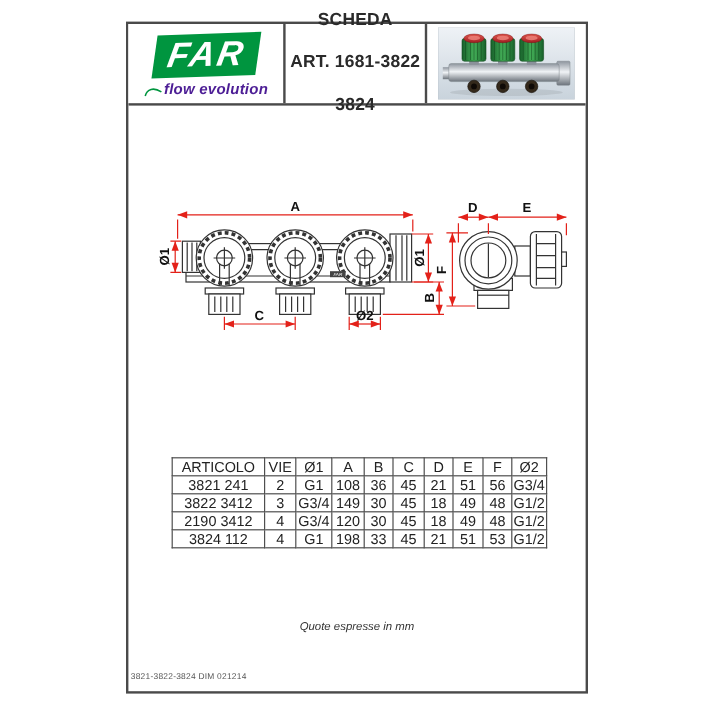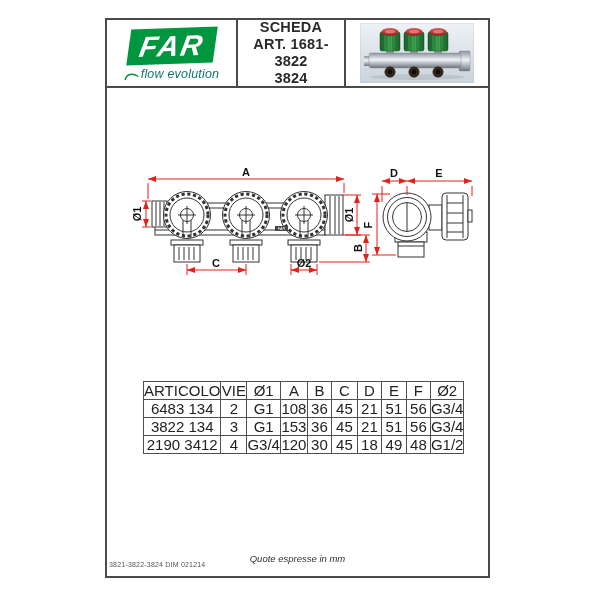--- a/index.html
+++ b/index.html
@@ -6,39 +6,39 @@
   #page{position:relative;width:600px;height:600px;background:#fff;overflow:hidden;
         font-family:"Liberation Sans",sans-serif;color:#222;}
   
   #frame{position:absolute;left:105px;top:18px;width:381px;height:556px;
          border:2px solid #4a4a4a;box-sizing:content-box;}
   
   #header{position:absolute;left:107px;top:20px;width:381px;height:68px;
           display:flex;border-bottom:2px solid #4a4a4a;box-sizing:border-box;background:#fff;}
   .hcell{display:flex;flex-direction:column;align-items:center;justify-content:center;box-sizing:border-box;}
   #logo-cell{width:131px;border-right:2px solid #4a4a4a;}
-  #title-cell{width:108px;border-right:2px solid #4a4a4a;}
+  #title-cell{width:118px;border-right:2px solid #4a4a4a;gap:18px;}
   #photo-cell{flex:1;}
   .logo-box{width:86px;height:36px;background:#00953f;transform:skewX(-10deg) rotate(-2deg);
             display:flex;align-items:center;justify-content:center;margin-top:3px;}
   .logo-box span{font-style:italic;font-weight:bold;font-size:29px;color:#fff;
                  letter-spacing:2px;transform:skewX(-2deg);line-height:1;}
-  .tagline{display:flex;align-items:center;margin-top:2px;color:#0f766e;
-           font-style:italic;font-size:12.5px;font-weight:400;letter-spacing:0.2px;}
+  .tagline{display:flex;align-items:center;margin-top:2px;color:#4c1d95;
+           font-style:italic;font-size:12.5px;font-weight:700;letter-spacing:0.2px;}
   .tagline svg{margin-right:1px;margin-top:4px;}
   .title-line{font-weight:bold;font-size:14.5px;line-height:1.18;color:#2a2a2a;text-align:center;letter-spacing:0.2px;}
   
   #drawing{position:absolute;left:100px;top:150px;width:400px;height:150px;}
   
   #dimtable{position:absolute;left:143px;top:381px;border-collapse:collapse;table-layout:fixed;
-            font-size:15px;color:#222;background:#fff;}
+            font-size:12px;color:#222;background:#fff;}
   #dimtable th,#dimtable td{border:1px solid #4f4f4f;text-align:center;font-weight:normal;
             padding:1px 0;height:10.5px;line-height:1;white-space:nowrap;overflow:hidden;}
   #caption{position:absolute;left:107px;top:517px;width:381px;text-align:center;
-           font-style:italic;font-size:9.5px;color:#333;margin-top:36px;}
+           font-style:italic;font-size:9.5px;color:#333;}
   #doccode{position:absolute;left:109px;top:561px;font-size:7px;color:#555;letter-spacing:0.2px;}
   .blk{stroke:#333;fill:none;stroke-width:1;}
   .blkf{stroke:#333;fill:#fff;stroke-width:1;}
   .red{stroke:#e32119;fill:none;stroke-width:1;}
   .dimtxt{font-family:"Liberation Sans",sans-serif;font-weight:bold;font-size:11px;fill:#111;}
 </style>
 </head>
 <body>
 
 <div id="page">
@@ -260,53 +260,65 @@
           <th>B</th>
           <th>C</th>
           <th>D</th>
           <th>E</th>
           <th>F</th>
           <th>Ø2</th>
         </tr>
     </thead>
     <tbody>
         <tr>
-          <td>6483 134</td>
+          <td>3821 241</td>
           <td>2</td>
           <td>G1</td>
           <td>108</td>
           <td>36</td>
           <td>45</td>
           <td>21</td>
           <td>51</td>
           <td>56</td>
           <td>G3/4</td>
         </tr>
         <tr>
-          <td>3822 134</td>
+          <td>3822 3412</td>
           <td>3</td>
-          <td>G1</td>
-          <td>153</td>
-          <td>36</td>
+          <td>G3/4</td>
+          <td>149</td>
+          <td>30</td>
           <td>45</td>
-          <td>21</td>
-          <td>51</td>
-          <td>56</td>
-          <td>G3/4</td>
+          <td>18</td>
+          <td>49</td>
+          <td>48</td>
+          <td>G1/2</td>
         </tr>
         <tr>
           <td>2190 3412</td>
           <td>4</td>
           <td>G3/4</td>
           <td>120</td>
           <td>30</td>
           <td>45</td>
           <td>18</td>
           <td>49</td>
           <td>48</td>
           <td>G1/2</td>
         </tr>
+        <tr>
+          <td>3824 112</td>
+          <td>4</td>
+          <td>G1</td>
+          <td>198</td>
+          <td>33</td>
+          <td>45</td>
+          <td>21</td>
+          <td>51</td>
+          <td>53</td>
+          <td>G1/2</td>
+        </tr>
       </tbody>
   </table>
 
   <div id="caption">Quote espresse in mm</div>
   <div id="doccode">3821-3822-3824 DIM 021214</div>
 </div>
 
 </body></html>

